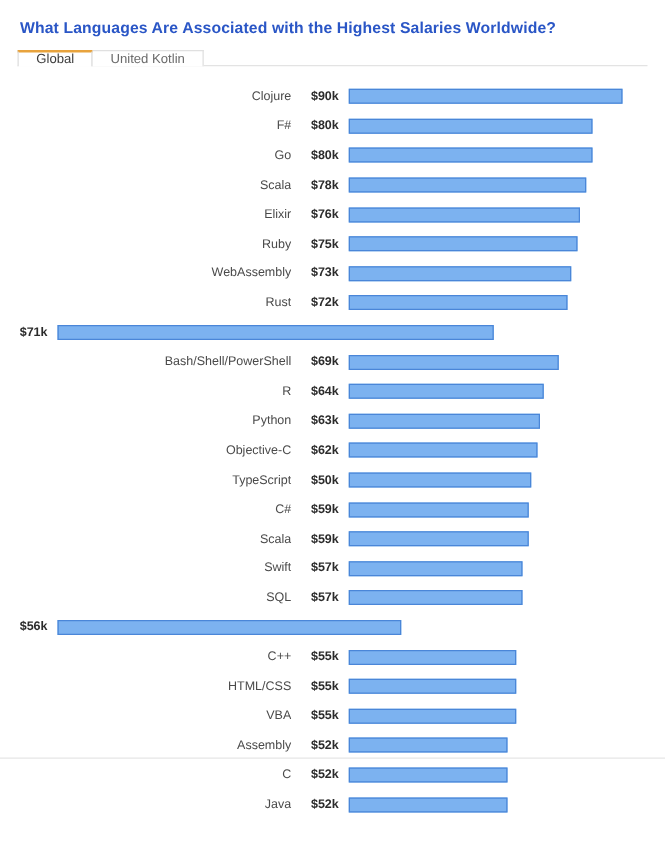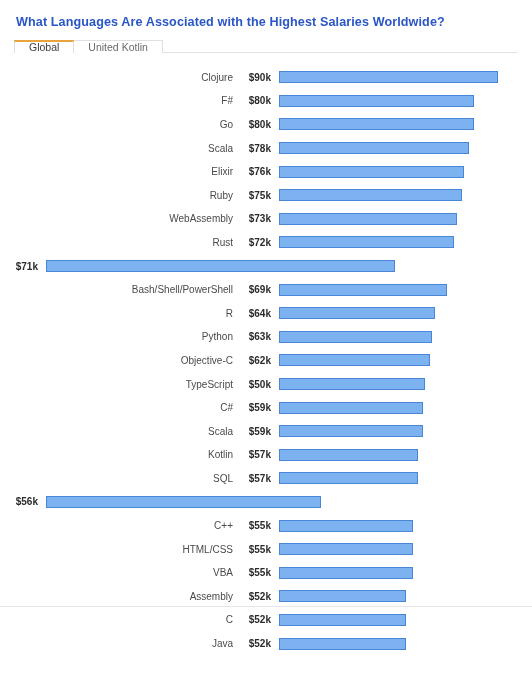--- a/index.html
+++ b/index.html
@@ -274,21 +274,21 @@
         </div>
       </div>
       <div class="row">
         <div class="cat">Scala</div>
         <div class="val">$59k</div>
         <div class="track">
           <div class="bar" style="width: 62.766%; background: rgb(124, 178, 240); border-color: rgb(74, 134, 216);"></div>
         </div>
       </div>
       <div class="row">
-        <div class="cat">Kotlin</div>
+        <div class="cat">Swift</div>
         <div class="val">$57k</div>
         <div class="track">
           <div class="bar" style="width: 60.6383%; background: rgb(124, 178, 240); border-color: rgb(74, 134, 216);"></div>
         </div>
       </div>
       <div class="row">
         <div class="cat">SQL</div>
         <div class="val">$57k</div>
         <div class="track">
           <div class="bar" style="width: 60.6383%; background: rgb(124, 178, 240); border-color: rgb(74, 134, 216);"></div>

